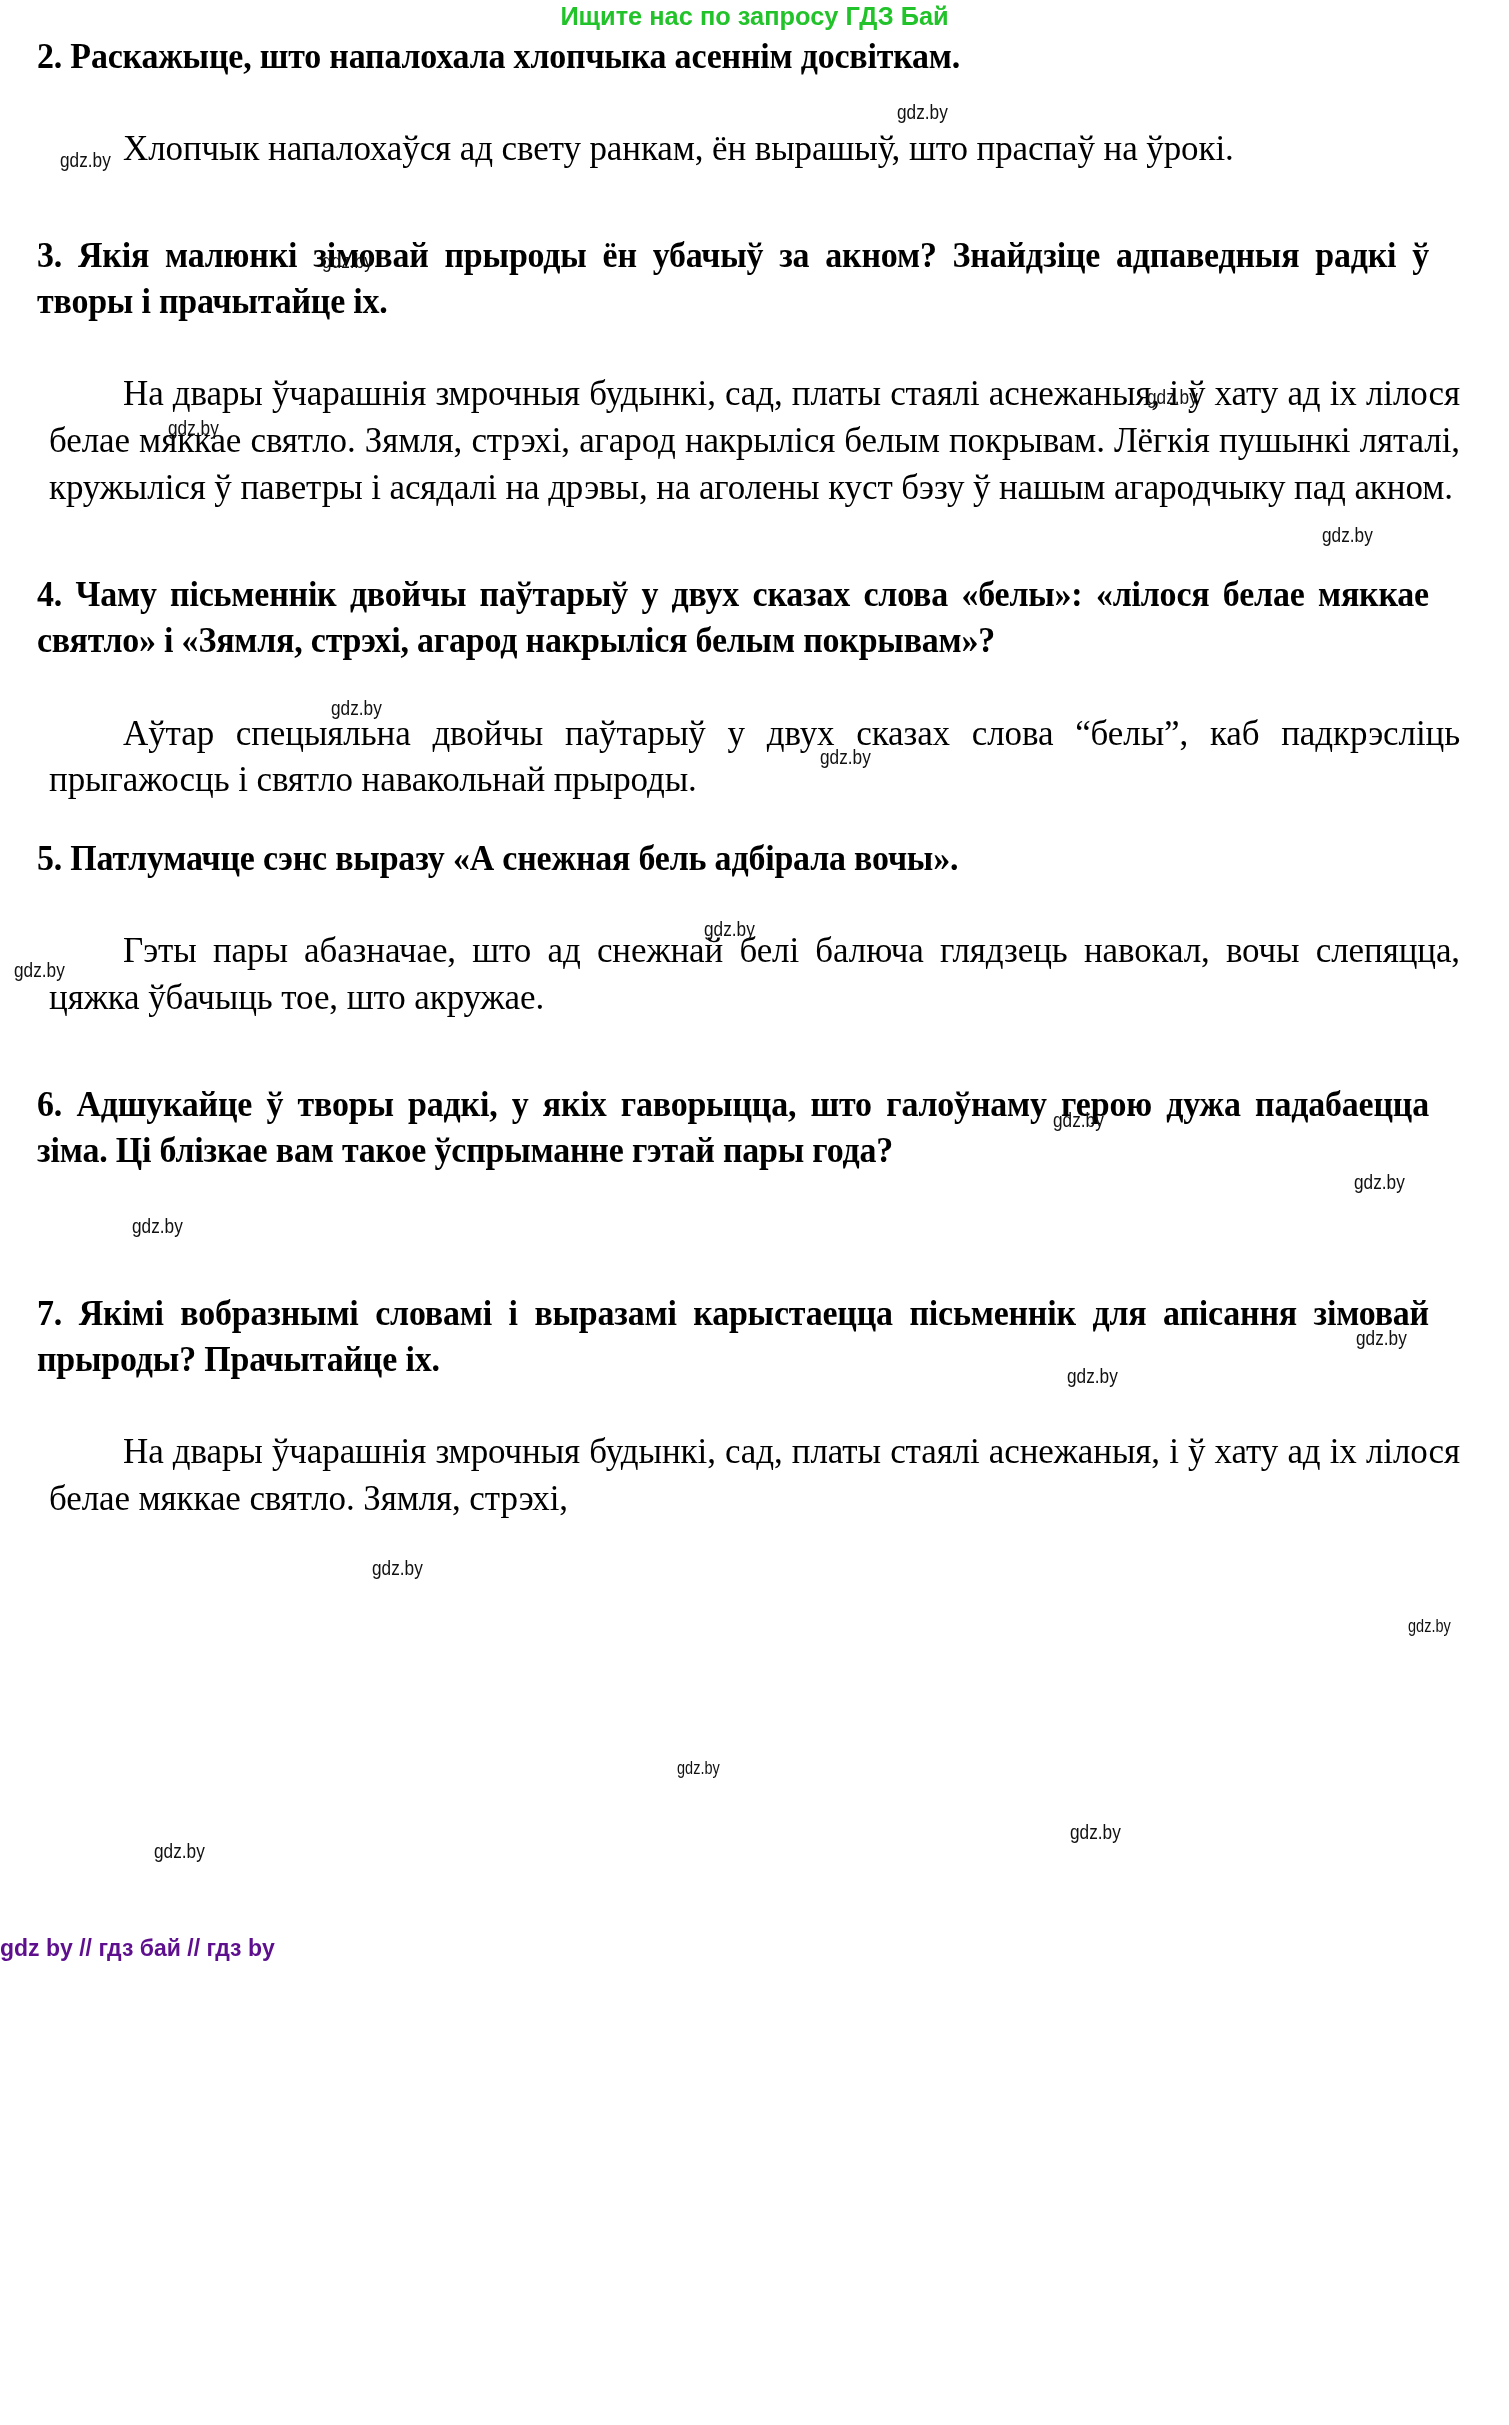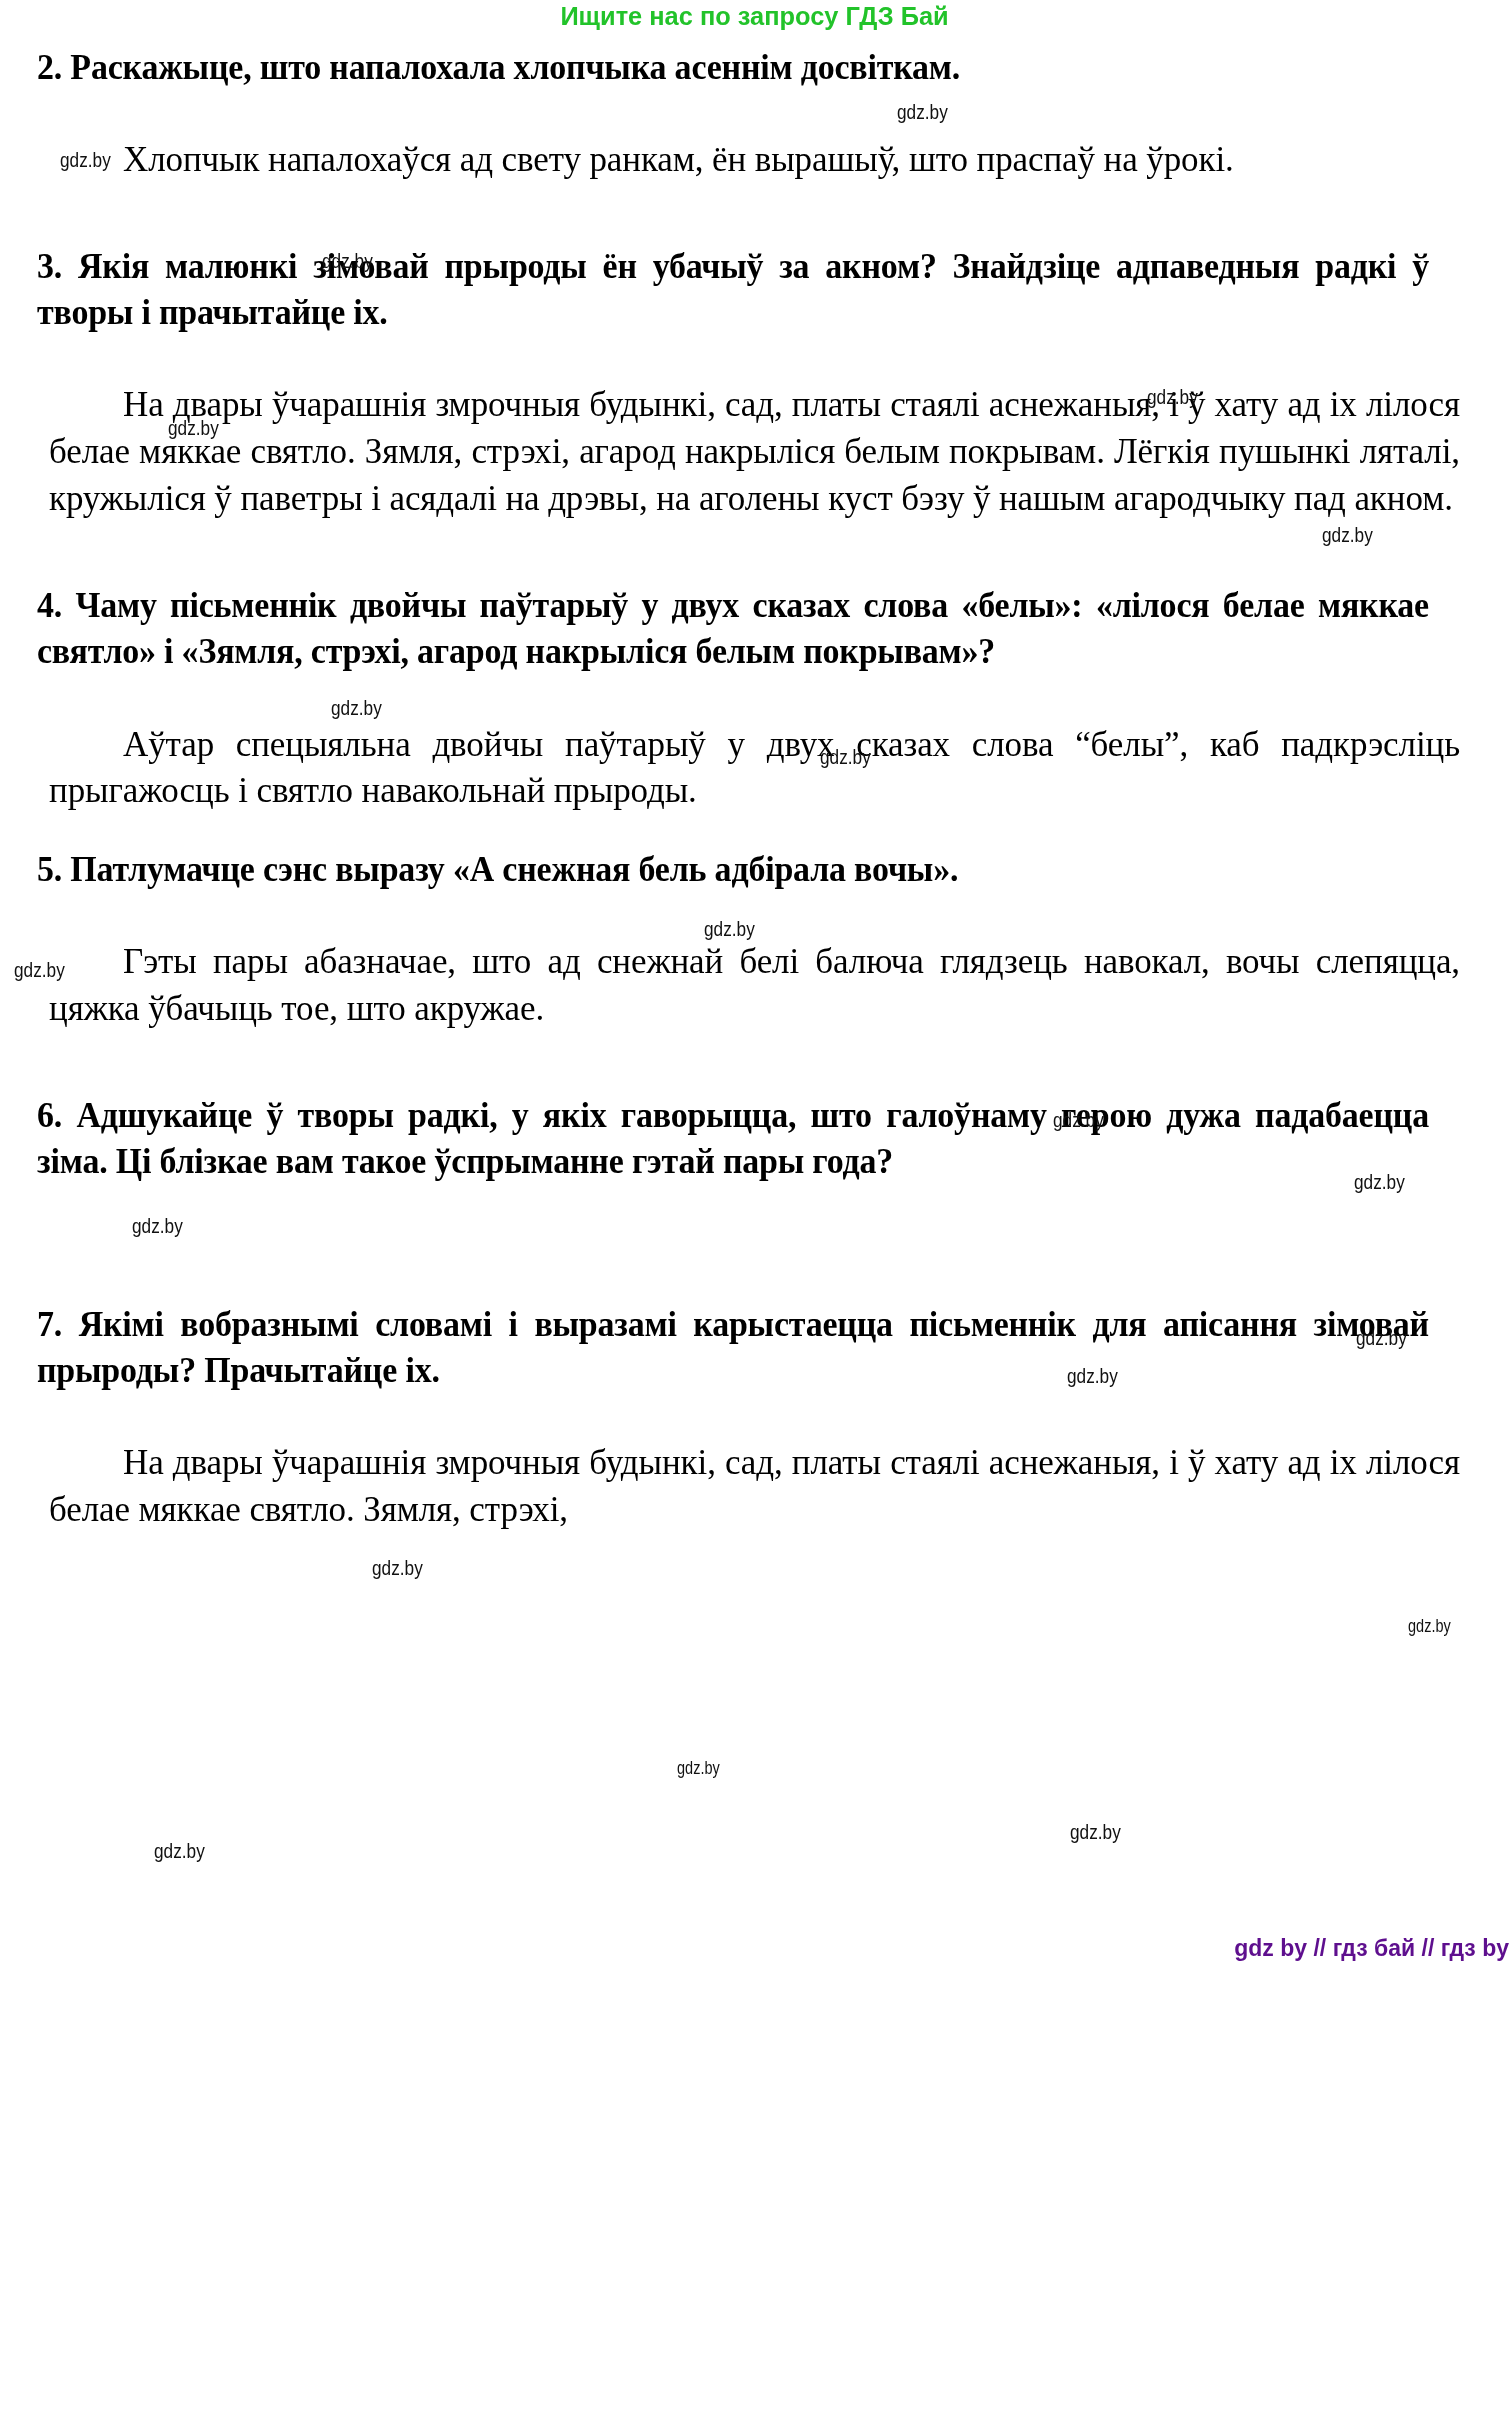--- a/index.html
+++ b/index.html
@@ -34,32 +34,32 @@
     letter-spacing: 0px;
     white-space: nowrap;
   }
 
   
   .footer {
     position: absolute;
     bottom: 18.5px;
     left: 0;
     width: 100%;
-    text-align: right;
+    text-align: left;
     font-family: "Liberation Sans", "DejaVu Sans", sans-serif;
     font-size: 23px;
     font-weight: 600;
     color: #5e0f8e;
     white-space: nowrap;
   }
 
   
   .content {
     position: absolute;
-    top: 45px;
+    top: 34px;
     left: 37px;
     width: 1435px;
   }
 
   
   .q {
     font-family: "Liberation Serif", "DejaVu Serif", serif;
     font-weight: bold;
     font-size: 35px;
     line-height: 1.32;

